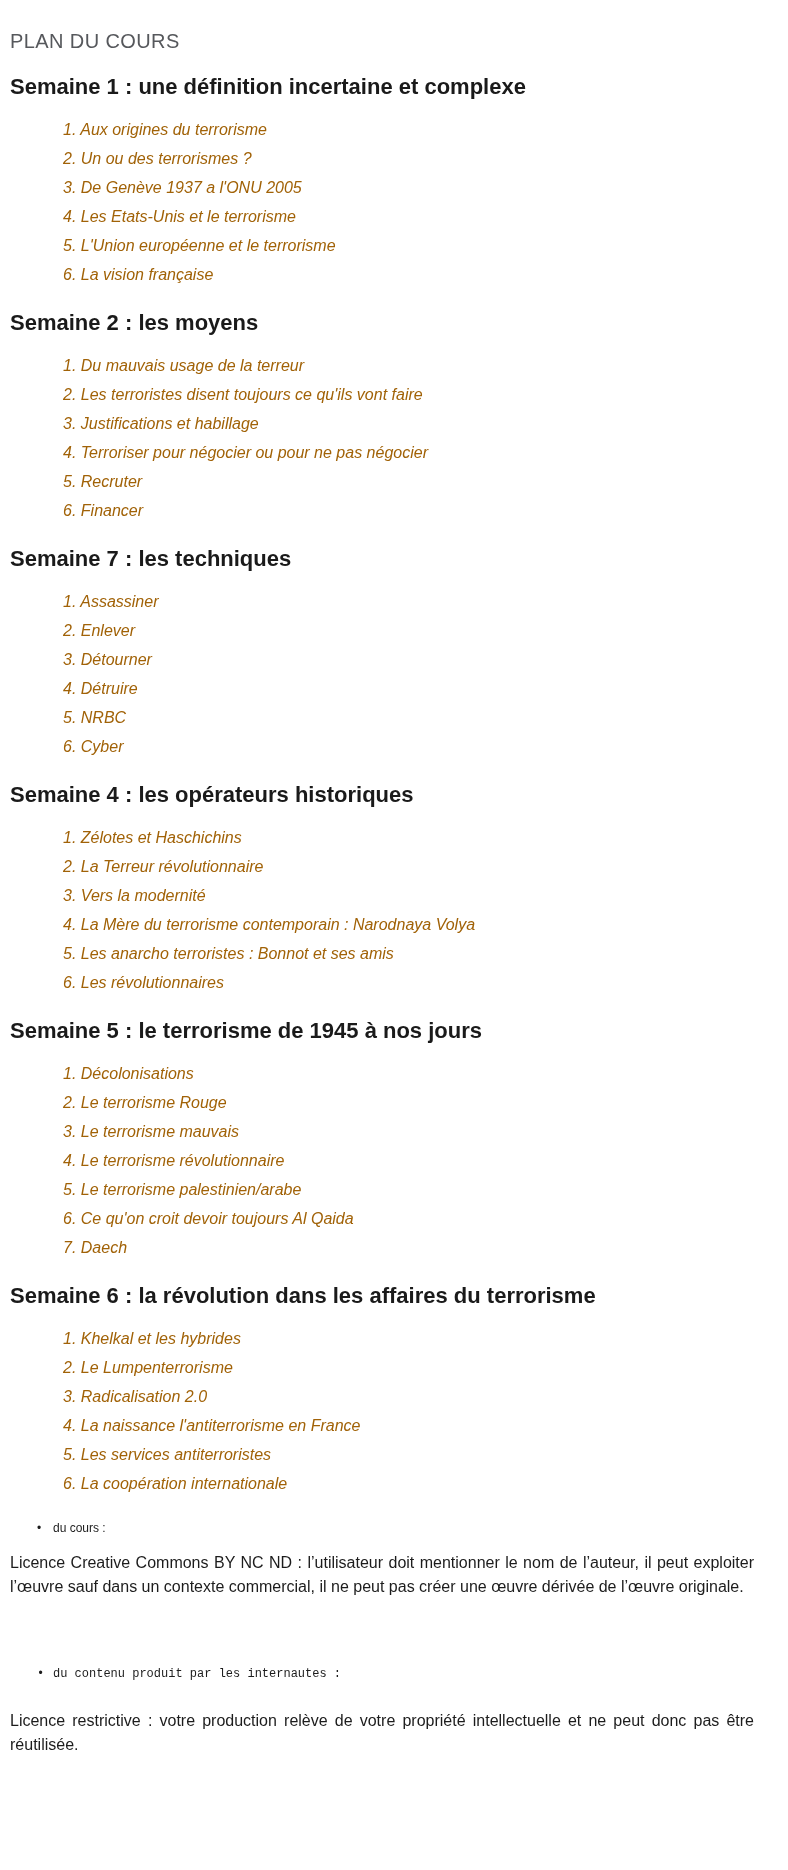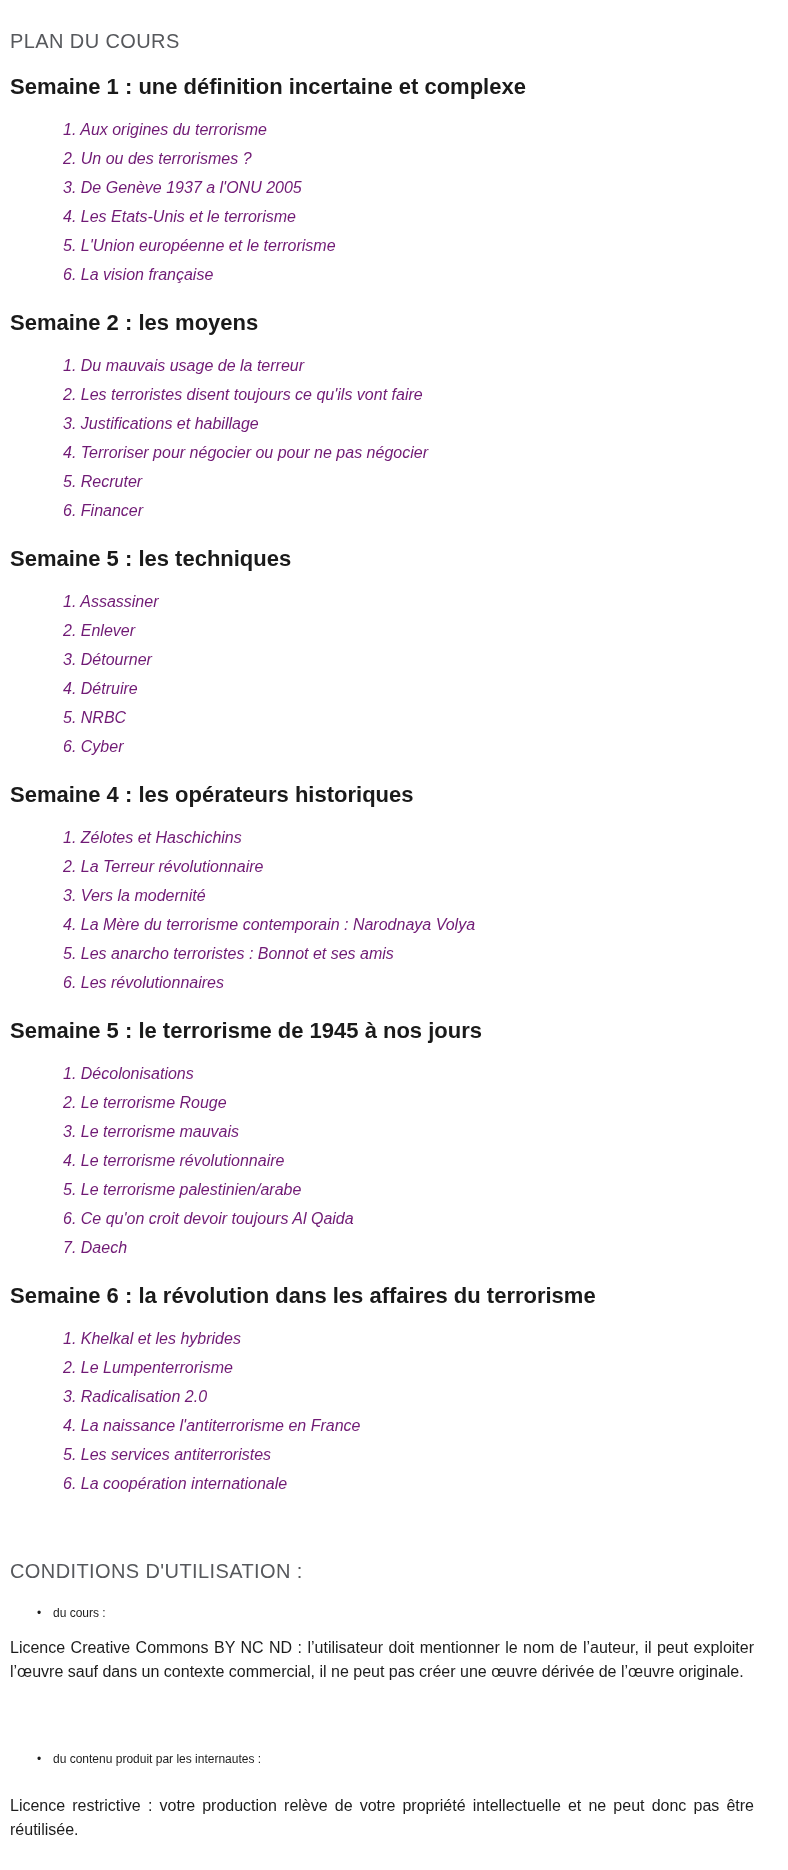--- a/index.html
+++ b/index.html
@@ -42,21 +42,21 @@
     list-style: none;
     counter-reset: lesson;
     margin: 18px 0 0 0;
     padding: 0 0 0 53px;
   }
   #weeks ol li {
     counter-increment: lesson;
     font-style: italic;
     font-size: 16px;
     line-height: 29px;
-    color: #701a75;
+    color: #a16207;
   }
   #weeks ol li::before {
     content: counter(lesson) ". ";
   }
   
   .bullets {
     list-style: none;
     margin: 20px 0 0 0;
     padding: 0 0 0 27px;
   }
@@ -64,20 +64,21 @@
     font-size: 12px;
     line-height: 20px;
   }
   .bullets li::before {
     content: "\2022";
     display: inline-block;
     width: 16px;
   }
   .bullets-2 {
     margin-top: 65px;
+    font-family: Liberation Mono, monospace;
   }
   
   .licence {
     margin: 13px 0 0 0;
     font-size: 16px;
     line-height: 24px;
     text-align: justify;
   }
   .licence-2 {
     margin-top: 25px;
@@ -102,21 +103,21 @@
       </ol>
       <h3>Semaine 2 : les moyens</h3>
       <ol>
         <li>Du mauvais usage de la terreur</li>
         <li>Les terroristes disent toujours ce qu'ils vont faire</li>
         <li>Justifications et habillage</li>
         <li>Terroriser pour négocier ou pour ne pas négocier</li>
         <li>Recruter</li>
         <li>Financer</li>
       </ol>
-      <h3>Semaine 5 : les techniques</h3>
+      <h3>Semaine 7 : les techniques</h3>
       <ol>
         <li>Assassiner</li>
         <li>Enlever</li>
         <li>Détourner</li>
         <li>Détruire</li>
         <li>NRBC</li>
         <li>Cyber</li>
       </ol>
       <h3>Semaine 4 : les opérateurs historiques</h3>
       <ol>
@@ -141,21 +142,20 @@
       <ol>
         <li>Khelkal et les hybrides</li>
         <li>Le Lumpenterrorisme</li>
         <li>Radicalisation 2.0</li>
         <li>La naissance l'antiterrorisme en France</li>
         <li>Les services antiterroristes</li>
         <li>La coopération internationale</li>
       </ol>
     </div>
 
-  <h2 class="caps-title conditions-title">CONDITIONS D'UTILISATION :</h2>
 
   <ul class="bullets">
     <li>du cours :</li>
   </ul>
 
   <p class="licence">Licence Creative Commons BY NC ND : l’utilisateur doit mentionner le nom de l’auteur, il peut exploiter l’œuvre sauf dans un contexte commercial, il ne peut pas créer une œuvre dérivée de l’œuvre originale.</p>
 
   <ul class="bullets bullets-2">
     <li>du contenu produit par les internautes :</li>
   </ul>

